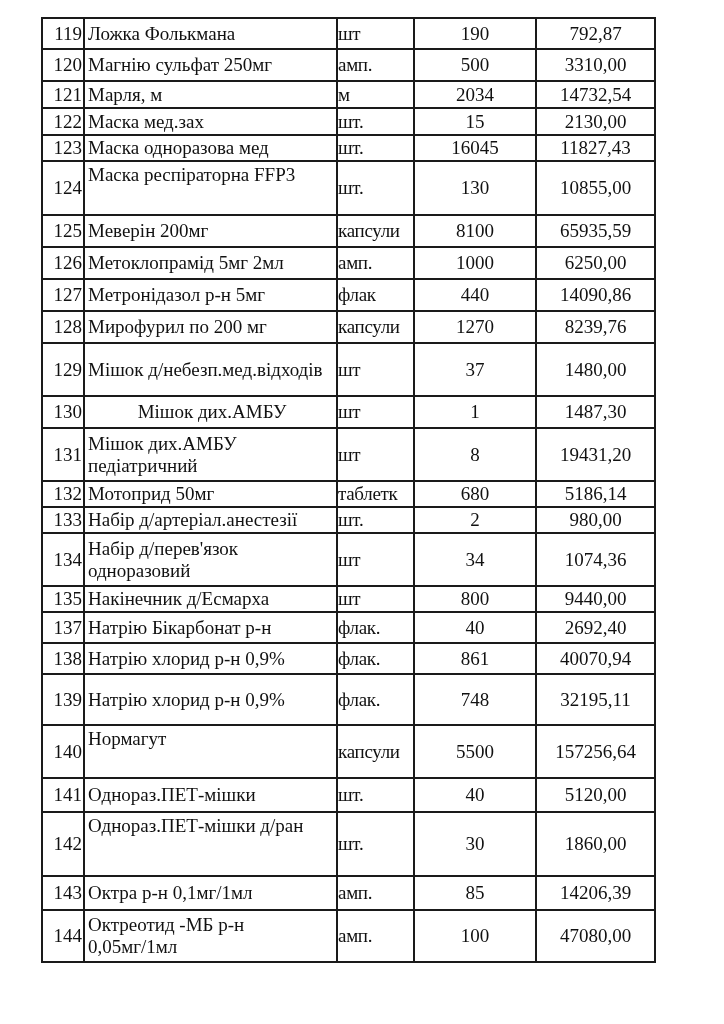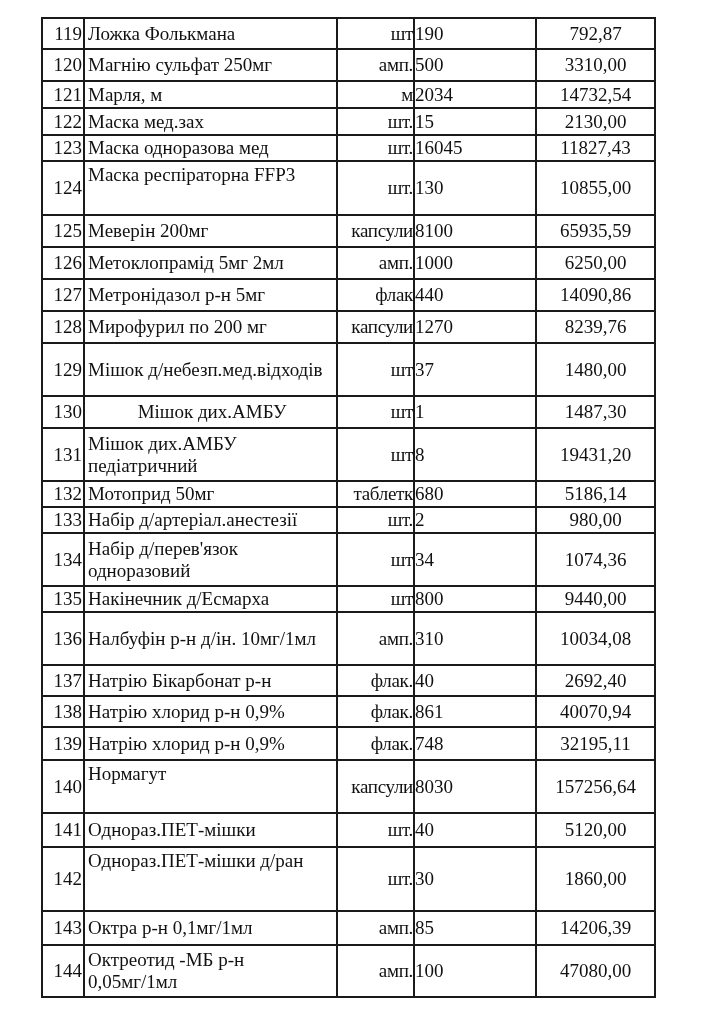--- a/index.html
+++ b/index.html
@@ -5,22 +5,22 @@
     html, body { margin: 0; padding: 0; background: #ffffff; }
     body { width: 724px; height: 1024px; position: relative; overflow: hidden;
            font-family: "Liberation Serif", "DejaVu Serif", serif; color: #111; }
     table.inv { position: absolute; left: 41px; top: 17px; border-collapse: collapse;
                 table-layout: fixed; width: 613px; }
     table.inv td { border: 2px solid #1a1a1a; padding: 0; font-size: 19px; line-height: 22px;
                    vertical-align: middle; overflow: hidden; white-space: nowrap; }
     td.num { text-align: right; padding-right: 1px !important; width: 41px; }
     td.name { text-align: left; padding-left: 3px !important; width: 250px; white-space: normal !important; }
     td.name.top { vertical-align: top; padding-top: 2px !important; }
-    td.unit { text-align: right; width: 75px; letter-spacing: -0.3px; }
-    td.qty { width: 120px; }
+    td.unit { text-align: left; width: 75px; letter-spacing: -0.3px; }
+    td.qty { text-align: center; width: 120px; }
     td.sum { text-align: center; width: 117px; }
     .name-text { display: block; }
     .clip { display: block; overflow: hidden; }
   </style>
 </head>
 <body>
 
 <table class="inv">
   <colgroup>
     <col style="width:42px">
@@ -176,63 +176,54 @@
       </tr>
       <tr style="height: 26px;">
         <td class="num"><span class="">135</span></td>
         <td class="name">
           <span class="name-text clip" style="max-height: 24px;">Накінечник д/Есмарха</span>
         </td>
         <td class="unit"><span class="">шт</span></td>
         <td class="qty"><span class="">800</span></td>
         <td class="sum"><span class="">9440,00</span></td>
       </tr>
-      <tr style="height: 53px;">
-        <td class="num"><span class="">136</span></td>
-        <td class="name">
-          <span class="name-text">Налбуфін р-н д/ін. 10мг/1мл</span>
-        </td>
-        <td class="unit"><span class="">амп.</span></td>
-        <td class="qty"><span class="">310</span></td>
-        <td class="sum"><span class="">10034,08</span></td>
-      </tr>
       <tr style="height: 31px;">
         <td class="num"><span class="">137</span></td>
         <td class="name">
           <span class="name-text clip" style="max-height: 24px;">Натрію Бікарбонат р-н</span>
         </td>
         <td class="unit"><span class="">флак.</span></td>
         <td class="qty"><span class="">40</span></td>
         <td class="sum"><span class="">2692,40</span></td>
       </tr>
       <tr style="height: 31px;">
         <td class="num"><span class="">138</span></td>
         <td class="name">
           <span class="name-text clip" style="max-height: 24px;">Натрію хлорид р-н 0,9%</span>
         </td>
         <td class="unit"><span class="">флак.</span></td>
         <td class="qty"><span class="">861</span></td>
         <td class="sum"><span class="">40070,94</span></td>
       </tr>
-      <tr style="height: 33px; border-radius: 11px;">
+      <tr style="height: 51px; border-radius: 11px;">
         <td class="num"><span class="">139</span></td>
         <td class="name">
           <span class="name-text clip" style="max-height: 24px;">Натрію хлорид р-н 0,9%</span>
         </td>
         <td class="unit"><span class="">флак.</span></td>
         <td class="qty"><span class="">748</span></td>
         <td class="sum"><span class="">32195,11</span></td>
       </tr>
       <tr style="height: 53px;">
         <td class="num"><span class="">140</span></td>
         <td class="name top">
           <span class="name-text">Нормагут</span>
         </td>
         <td class="unit"><span class="">капсули</span></td>
-        <td class="qty"><span class="">8030</span></td>
+        <td class="qty"><span class="">5500</span></td>
         <td class="sum"><span class="">157256,64</span></td>
       </tr>
       <tr style="height: 34px;">
         <td class="num"><span class="">141</span></td>
         <td class="name">
           <span class="name-text">Однораз.ПЕТ-мішки</span>
         </td>
         <td class="unit"><span class="">шт.</span></td>
         <td class="qty"><span class="">40</span></td>
         <td class="sum"><span class="">5120,00</span></td>

